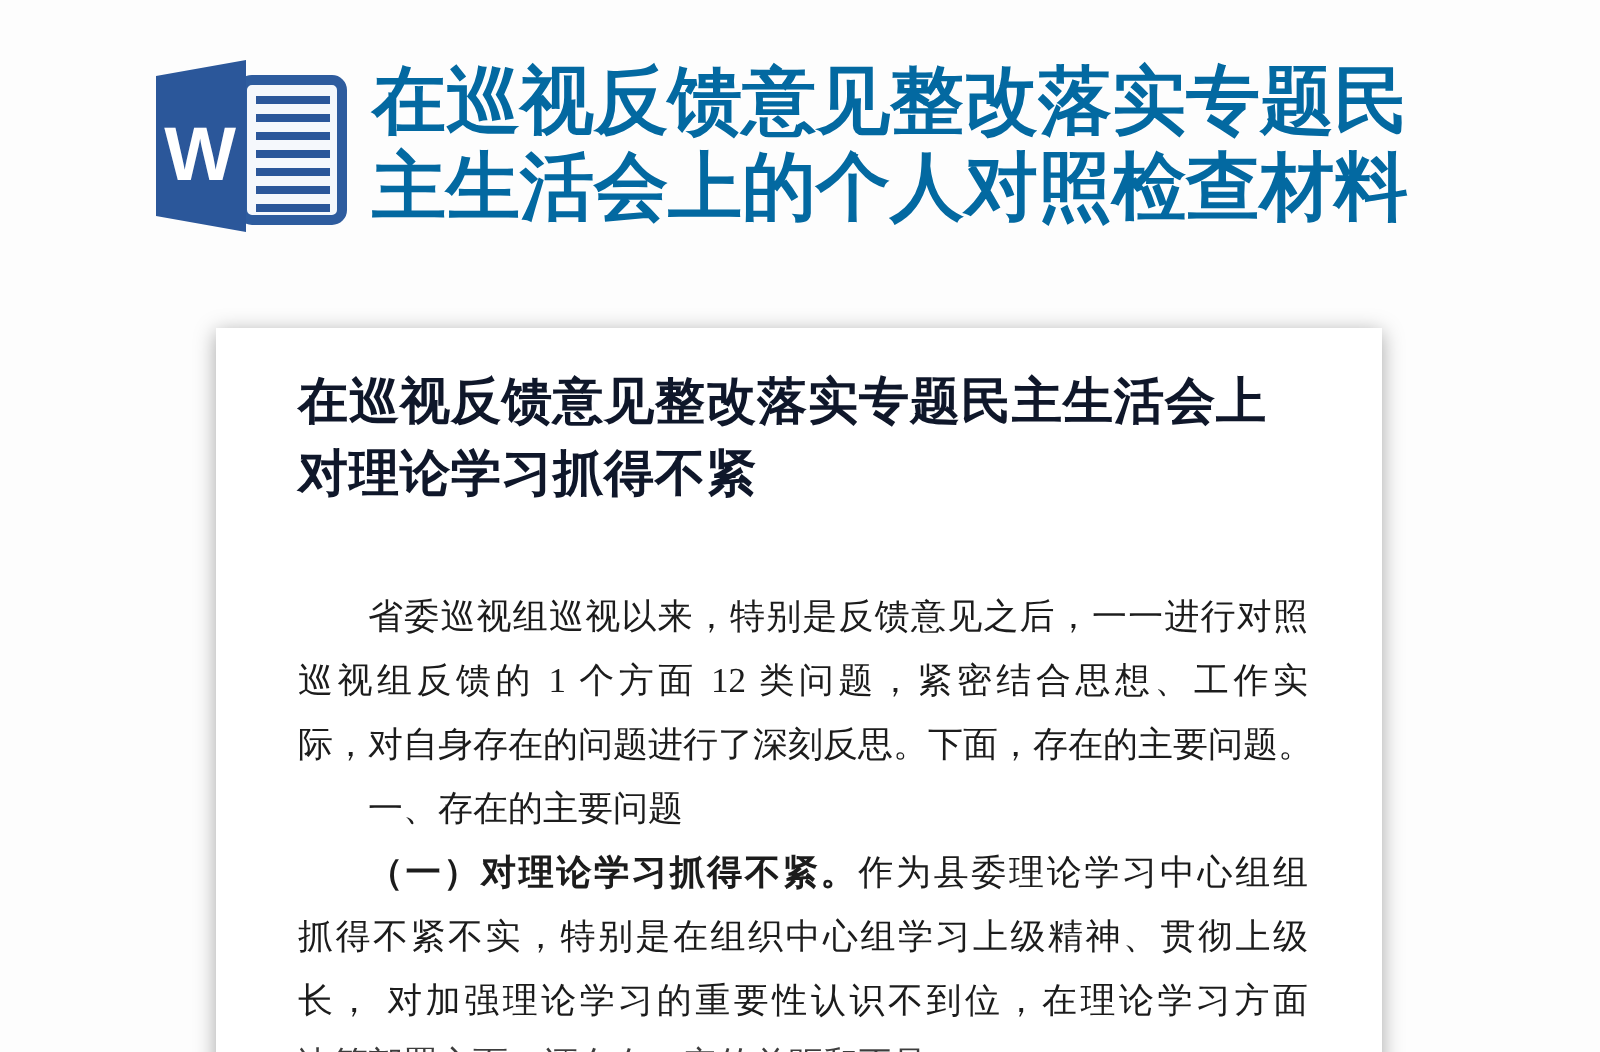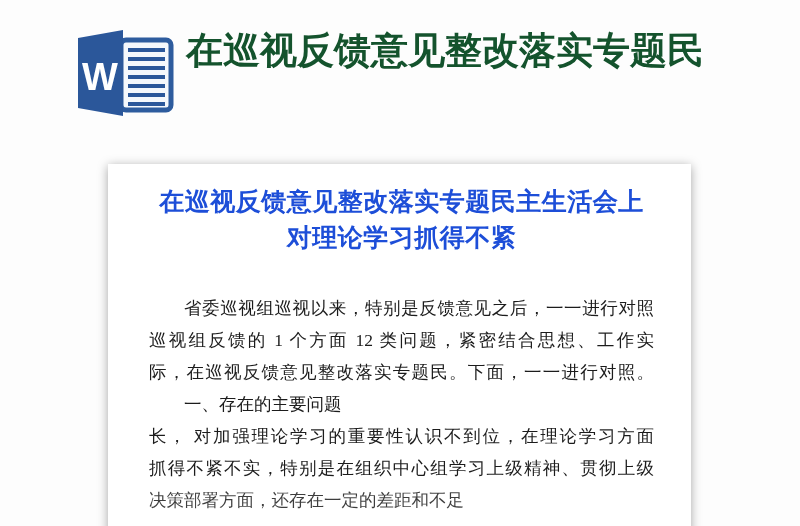--- a/index.html
+++ b/index.html
@@ -28,21 +28,21 @@
     height: 94px;
     flex: none;
     display: block;
   }
   .header-title {
     margin-left: 10px;
     margin-top: 2px;
     font-weight: bold;
     font-size: 37px;
     line-height: 43px;
-    color: #14532d;
+    color: #0369a1;
     white-space: nowrap;
     font-family: "Liberation Sans", sans-serif;
   }
 
   
   .doc-page {
     position: absolute;
     left: 108px;
     top: 164px;
     width: 583px;
@@ -51,22 +51,22 @@
     box-shadow: 0 2px 10px rgba(0,0,0,0.35);
     box-sizing: border-box;
     padding: 20px 37px 0 41px;
   }
   .doc-title {
     font-family: "Liberation Serif", "DejaVu Serif", serif;
     font-weight: bold;
     font-size: 25px;
     line-height: 36px;
     letter-spacing: 0.5px;
-    text-align: center;
-    color: #1d4ed8;
+    text-align: left;
+    color: #0f172a;
   }
   .doc-body {
     margin-top: 36px;
     font-family: "Liberation Serif", "DejaVu Serif", serif;
     font-size: 17.5px;
     line-height: 32px;
     color: #1c1c1c;
   }
   .line {
     height: 32px;
@@ -98,30 +98,32 @@
       <line x1="54" y1="59" x2="91" y2="59"></line>
       <line x1="54" y1="68" x2="91" y2="68"></line>
       <line x1="54" y1="77" x2="91" y2="77"></line>
     </g>
 
     <polygon points="4,11 49,3 49,89 4,81" fill="#2b579a"></polygon>
     <text x="26" y="63" text-anchor="middle" font-size="38" font-weight="bold" fill="#ffffff" font-family="Liberation Sans, sans-serif">W</text>
   </svg>
   <div class="header-title">
     <div>在巡视反馈意见整改落实专题民</div>
+    <div>主生活会上的个人对照检查材料</div>
   </div>
 </div>
 
 <div class="doc-page">
   <div class="doc-title">
     <div>在巡视反馈意见整改落实专题民主生活会上</div>
     <div>对理论学习抓得不紧</div>
   </div>
   <div class="doc-body" id="doc-body">
       <div class="line ind"><span>省委巡视组巡视以来，特别是反馈意见之后，一一进行对照</span></div>
       <div class="line"><span>巡视组反馈的 1 个方面 12 类问题，紧密结合思想、工作实</span></div>
-      <div class="line"><span>际，在巡视反馈意见整改落实专题民。下面，一一进行对照。</span></div>
+      <div class="line"><span>际，对自身存在的问题进行了深刻反思。下面，存在的主要问题。</span></div>
       <div class="line ind left"><span>一、存在的主要问题</span></div>
+      <div class="line ind"><span class="b">（一）对理论学习抓得不紧。</span><span>作为县委理论学习中心组组</span></div>
+      <div class="line"><span>抓得不紧不实，特别是在组织中心组学习上级精神、贯彻上级</span></div>
       <div class="line"><span>长， 对加强理论学习的重要性认识不到位，在理论学习方面</span></div>
-      <div class="line"><span>抓得不紧不实，特别是在组织中心组学习上级精神、贯彻上级</span></div>
       <div class="line left partial"><span>决策部署方面，还存在一定的差距和不足</span></div>
     </div>
 </div>
 
 </body></html>

